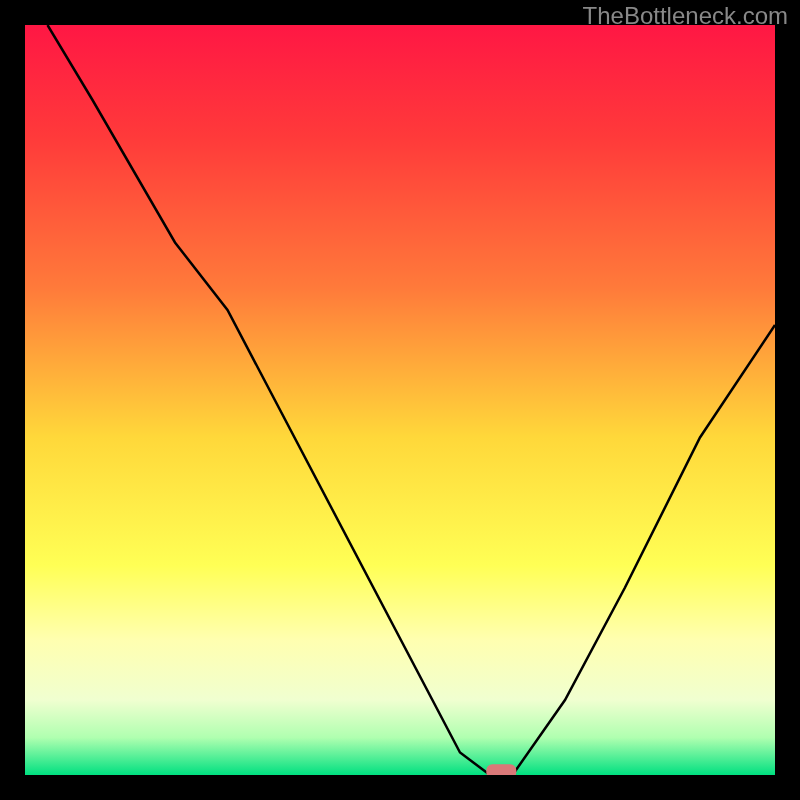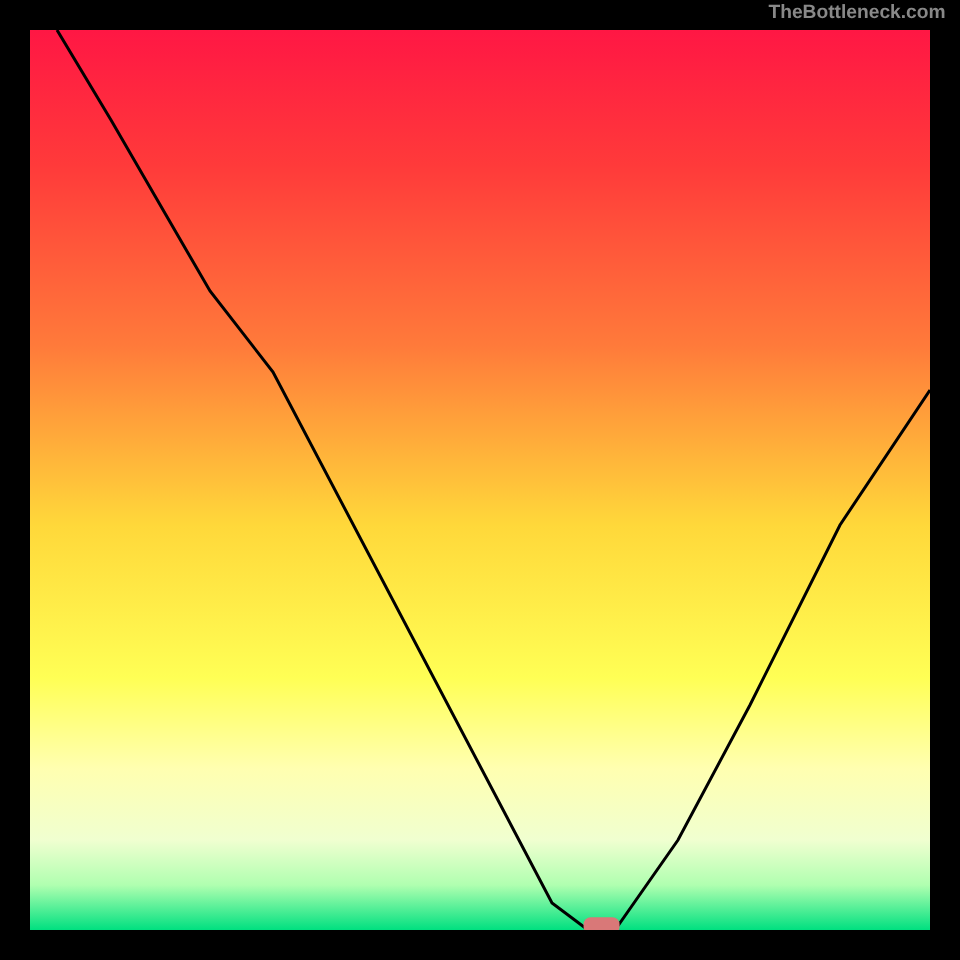--- a/index.html
+++ b/index.html
@@ -9,22 +9,22 @@
     height: 800px;
     background: #000;
     position: relative;
     font-family: Arial, sans-serif;
   }
   .watermark {
     position: absolute;
     top: 2px;
     right: 12px;
     color: #888;
-    font-size: 16px;
-    font-weight: bold;
+    font-size: 24px;
+    font-weight: normal;
     z-index: 10;
   }
   .frame {
     position: absolute;
     top: 25px;
     left: 25px;
     width: 750px;
     height: 750px;
     background: #000;
   }

